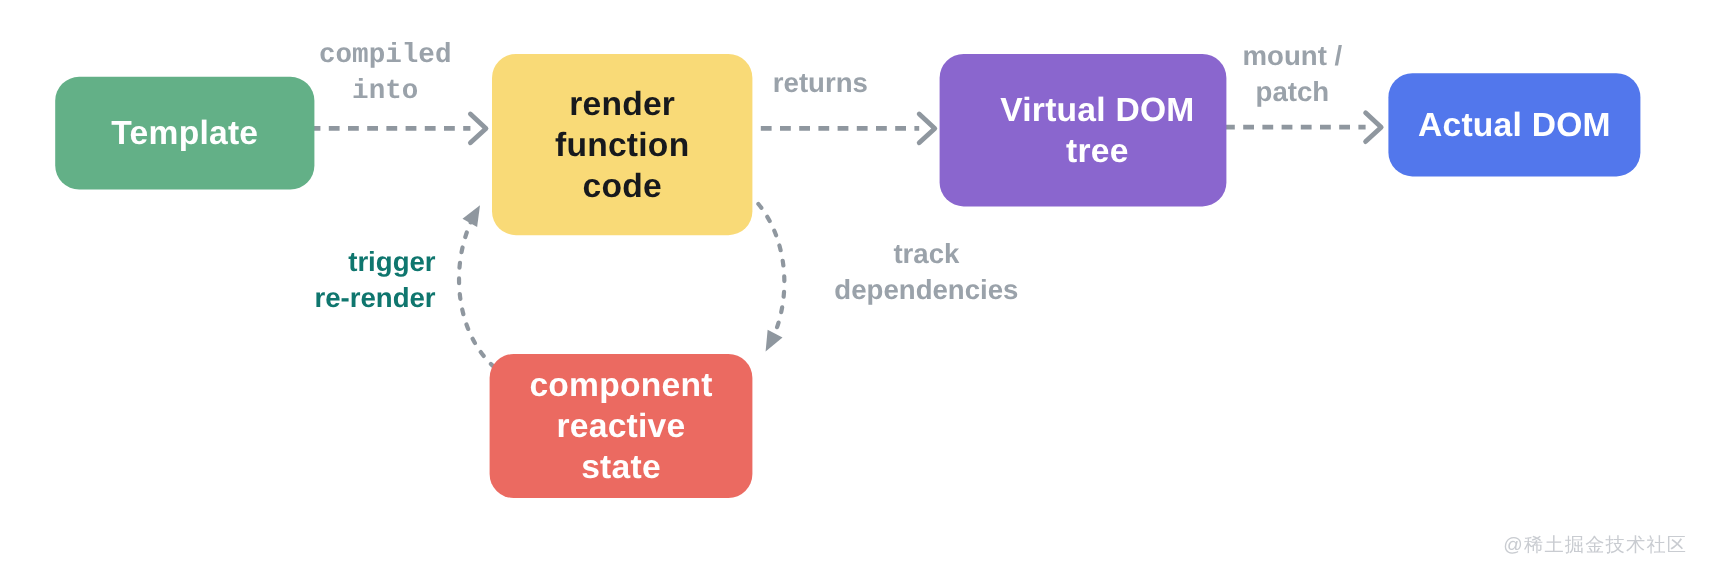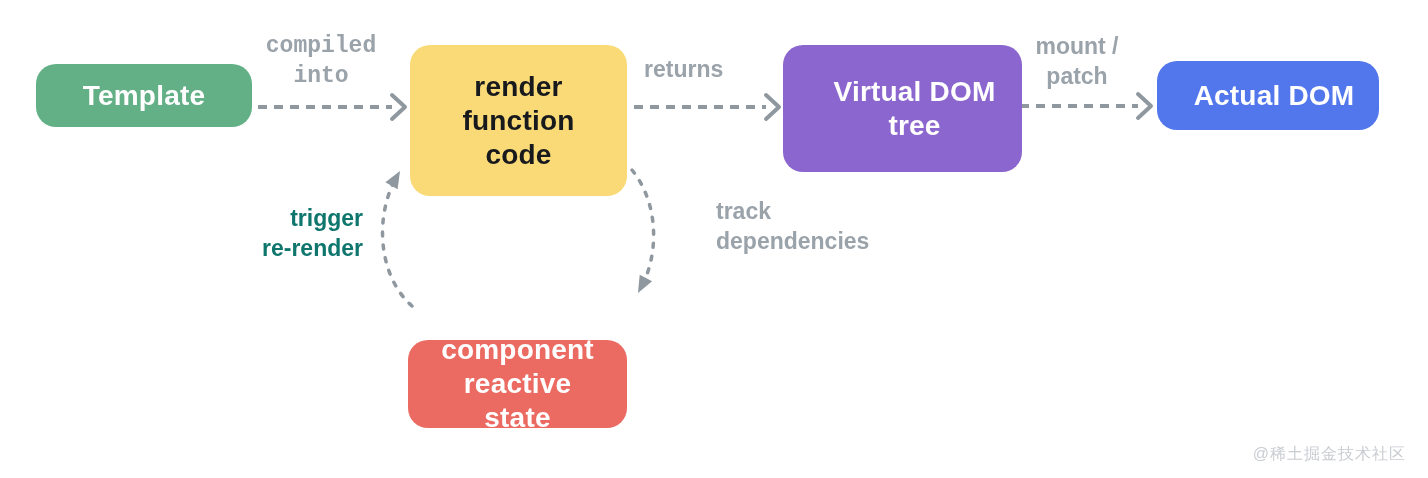--- a/index.html
+++ b/index.html
@@ -23,37 +23,37 @@
     align-items: center;
     justify-content: center;
     text-align: center;
     border-radius: 20px;
     font-size: 28px;
     font-weight: 700;
     line-height: 34px;
     white-space: pre-line;
     letter-spacing: 0.2px;
   }
-  .node-template              { left: 36px;   top: 64px;  width: 216px; height: 63px; }
+  .node-template              { left: 46px;   top: 64px;  width: 216px; height: 94px; }
   .node-render-function-code  { left: 410px;  top: 45px;  width: 217px; height: 151px; }
   .node-virtual-dom-tree      { left: 783px;  top: 45px;  width: 215px; height: 127px; padding-left: 24px; }
-  .node-actual-dom            { left: 1157px; top: 61px;  width: 210px; height: 69px; padding-left: 12px; }
-  .node-component-state       { left: 408px;  top: 295px; width: 219px; height: 88px; margin-top: 45px; }
+  .node-actual-dom            { left: 1157px; top: 61px;  width: 210px; height: 86px; }
+  .node-component-state       { left: 408px;  top: 295px; width: 219px; height: 120px; }
   .edge-label {
     position: absolute;
     font-size: 23px;
     font-weight: 600;
     line-height: 30px;
     white-space: pre-line;
   }
   .label-compiled-into { left: 246px;  top: 31px;  width: 150px; text-align: center; }
   .label-returns       { left: 644px;  top: 54px;  width: 120px; text-align: left; }
   .label-mount-patch   { left: 1012px; top: 31px;  width: 130px; text-align: center; }
   .label-trigger       { left: 233px;  top: 203px; width: 130px; text-align: right; }
-  .label-track         { left: 672px;  top: 196px; width: 200px; text-align: left; margin-left: 44px; }
+  .label-track         { left: 672px;  top: 196px; width: 200px; text-align: center; }
   .watermark {
     position: absolute;
     right: 22px;
     bottom: 13px;
     font-size: 16px;
     font-weight: 400;
     letter-spacing: 1px;
   }
 </style>
 </head>

